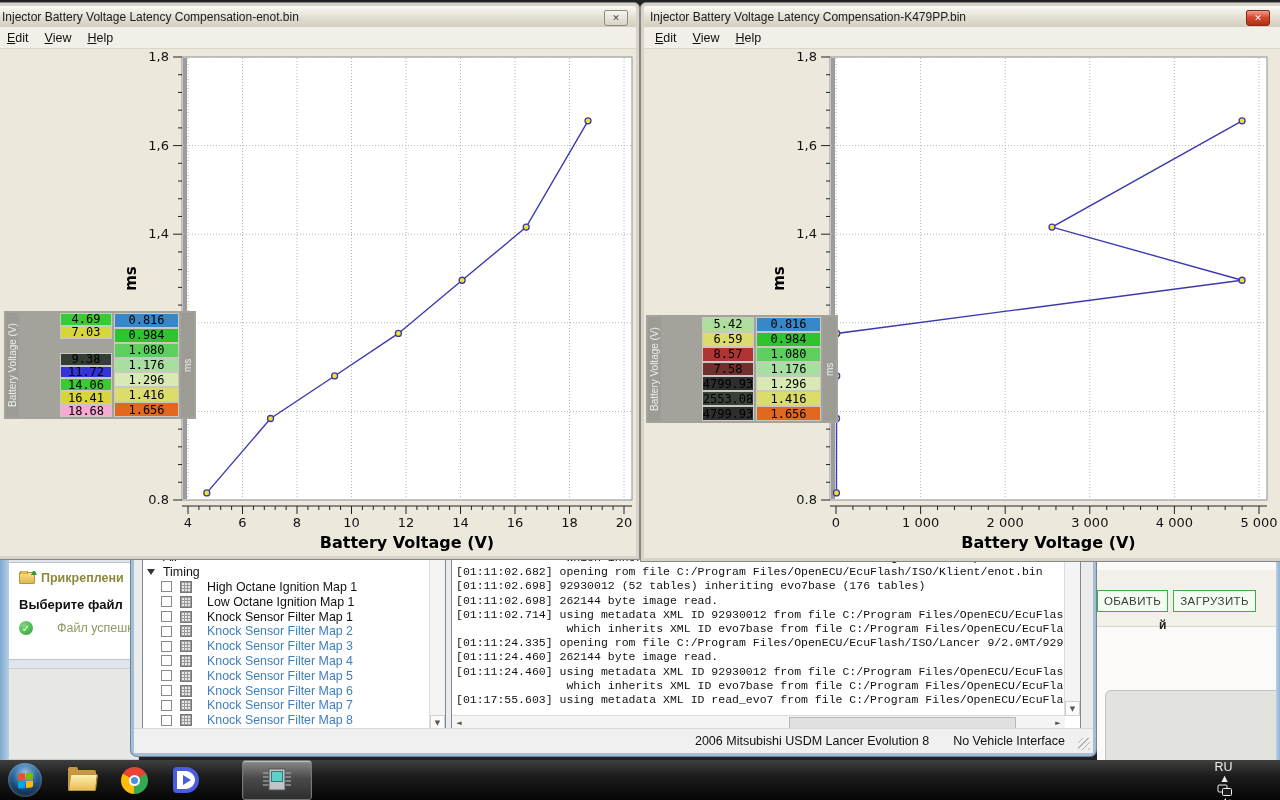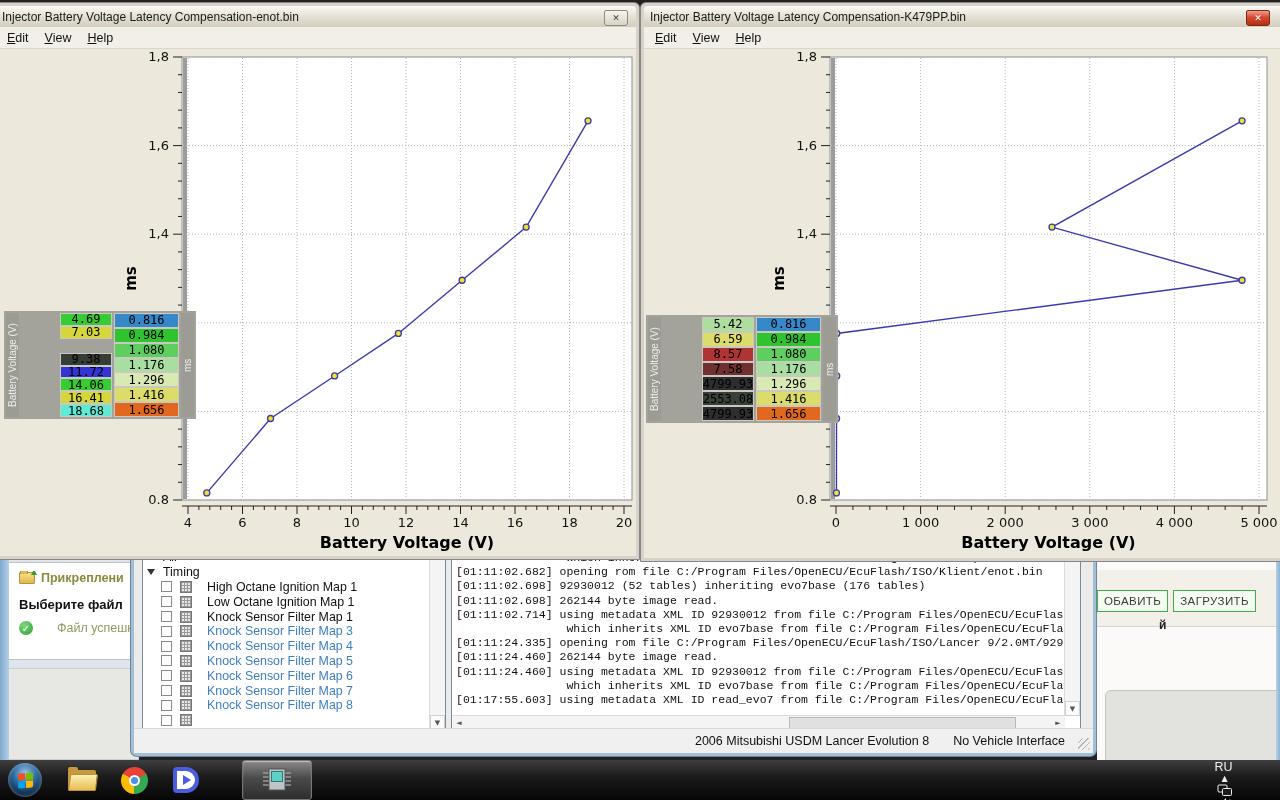--- a/index.html
+++ b/index.html
@@ -166,20 +166,25 @@
           </div>
           <div class="tree-row item">
             <span class="cb"></span>
             <span class="grid-ic"></span>
             <span class="tlabel">Low Octane Ignition Map 1</span>
           </div>
           <div class="tree-row item">
             <span class="cb"></span>
             <span class="grid-ic"></span>
             <span class="tlabel">Knock Sensor Filter Map 1</span>
+          </div>
+          <div class="tree-row item">
+            <span class="cb"></span>
+            <span class="grid-ic"></span>
+            <span class="tlabel mod">Knock Sensor Filter Map 2</span>
           </div>
           <div class="tree-row item">
             <span class="cb"></span>
             <span class="grid-ic"></span>
             <span class="tlabel mod">Knock Sensor Filter Map 3</span>
           </div>
           <div class="tree-row item">
             <span class="cb"></span>
             <span class="grid-ic"></span>
             <span class="tlabel mod">Knock Sensor Filter Map 4</span>
@@ -356,21 +361,21 @@
         </svg>
       <div id="table-left" class="data-table" data-table="windows.left.table">
           <div class="vstrip">Battery Voltage (V)</div>
           <div class="tcol tcol1">
             <div class="tcell" style="background: rgb(53, 205, 50);">4.69</div>
             <div class="tcell" style="background: rgb(214, 214, 58);">7.03</div>
             <div class="tcell" style="background: rgb(52, 61, 54); margin-top: 14px;">9.38</div>
             <div class="tcell" style="background: rgb(52, 52, 214);">11.72</div>
             <div class="tcell" style="background: rgb(53, 205, 50);">14.06</div>
             <div class="tcell" style="background: rgb(214, 214, 58);">16.41</div>
-            <div class="tcell" style="background: #5eead4;">18.68</div>
+            <div class="tcell" style="background: #f9a8d4;">18.68</div>
           </div>
           <div class="tcol tcol2">
             <div class="tcell" style="background: rgb(55, 136, 200);">0.816</div>
             <div class="tcell" style="background: rgb(47, 196, 47);">0.984</div>
             <div class="tcell" style="background: rgb(94, 207, 94);">1.080</div>
             <div class="tcell" style="background: rgb(166, 223, 160);">1.176</div>
             <div class="tcell" style="background: rgb(217, 233, 180);">1.296</div>
             <div class="tcell" style="background: rgb(220, 220, 106);">1.416</div>
             <div class="tcell" style="background: rgb(226, 104, 31);">1.656</div>
           </div>

